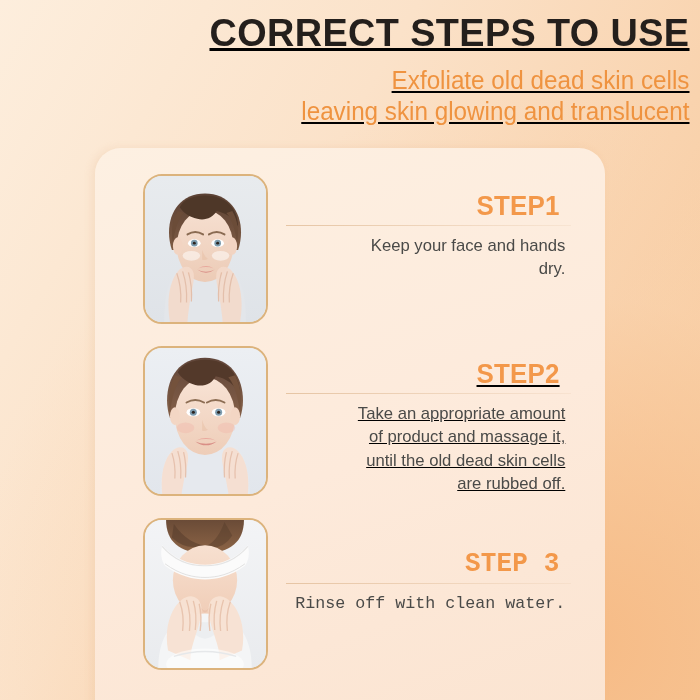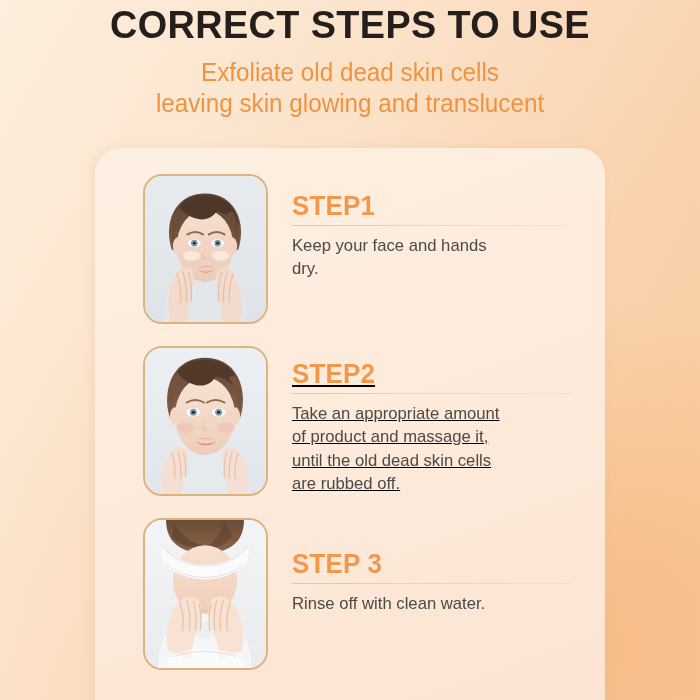--- a/index.html
+++ b/index.html
@@ -11,21 +11,21 @@
 
   body {
     font-family:"Liberation Sans", sans-serif;
     background:
       radial-gradient(120% 110% at 82% 92%, rgba(246,186,132,0.95) 0%, rgba(250,210,172,0.35) 45%, rgba(253,232,210,0) 72%),
       linear-gradient(120deg, #fdeedd 0%, #fbe2c9 38%, #f9d3ae 68%, #f7c695 100%);
     position:relative;
   }
 
   
-  .header { padding-top:4px; text-align:center; }
+  .header { padding-top:12px; text-align:right;text-decoration:underline; }
 
   .title {
     font-size:39px;
     font-weight:bold;
     letter-spacing:0.4px;
     color:#241f1c;
     line-height:1.06;
     transform:scaleX(0.97);
   }
 
@@ -62,23 +62,24 @@
     border:2px solid #dcb37c;
     border-radius:19px;
     overflow:hidden;
     background:#e9ecef;
     position:relative;
   }
   .thumb svg { display:block; width:100%; height:100%; }
 
   .step-body {
     flex:1 1 auto;
-    padding-left:24px;
+    padding-left:18px;
     padding-right:34px;
     padding-top:14px;
+    text-align:right;
   }
 
   .step-title {
     color:#f3984a;
     font-size:27px;
     font-weight:bold;
     letter-spacing:0.2px;
     line-height:1.05;
     transform:scaleX(0.96);
     transform-origin:left center;
@@ -96,21 +97,21 @@
     font-size:17px;
     line-height:1.36;
     transform:scaleX(0.98);
     transform-origin:left center;
   }
   .step-text .txt-line { display:block; white-space:nowrap; }
 
   
   .row-1 .step-body { padding-top:18px; }
   .row-2 .step-body { padding-top:14px;text-decoration:underline; }
-  .row-3 .step-body { padding-top:32px; }
+  .row-3 .step-body { padding-top:32px;font-family:Liberation Mono, monospace; }
   .row-3 .thumb { height:152px; }
 </style>
 </head>
 <body>
 
 <div class="header">
   <div class="title">CORRECT STEPS TO USE</div>
   <div class="subtitle">
     <span class="sub-line">Exfoliate old dead skin cells</span>
     <span class="sub-line">leaving skin glowing and translucent</span>

